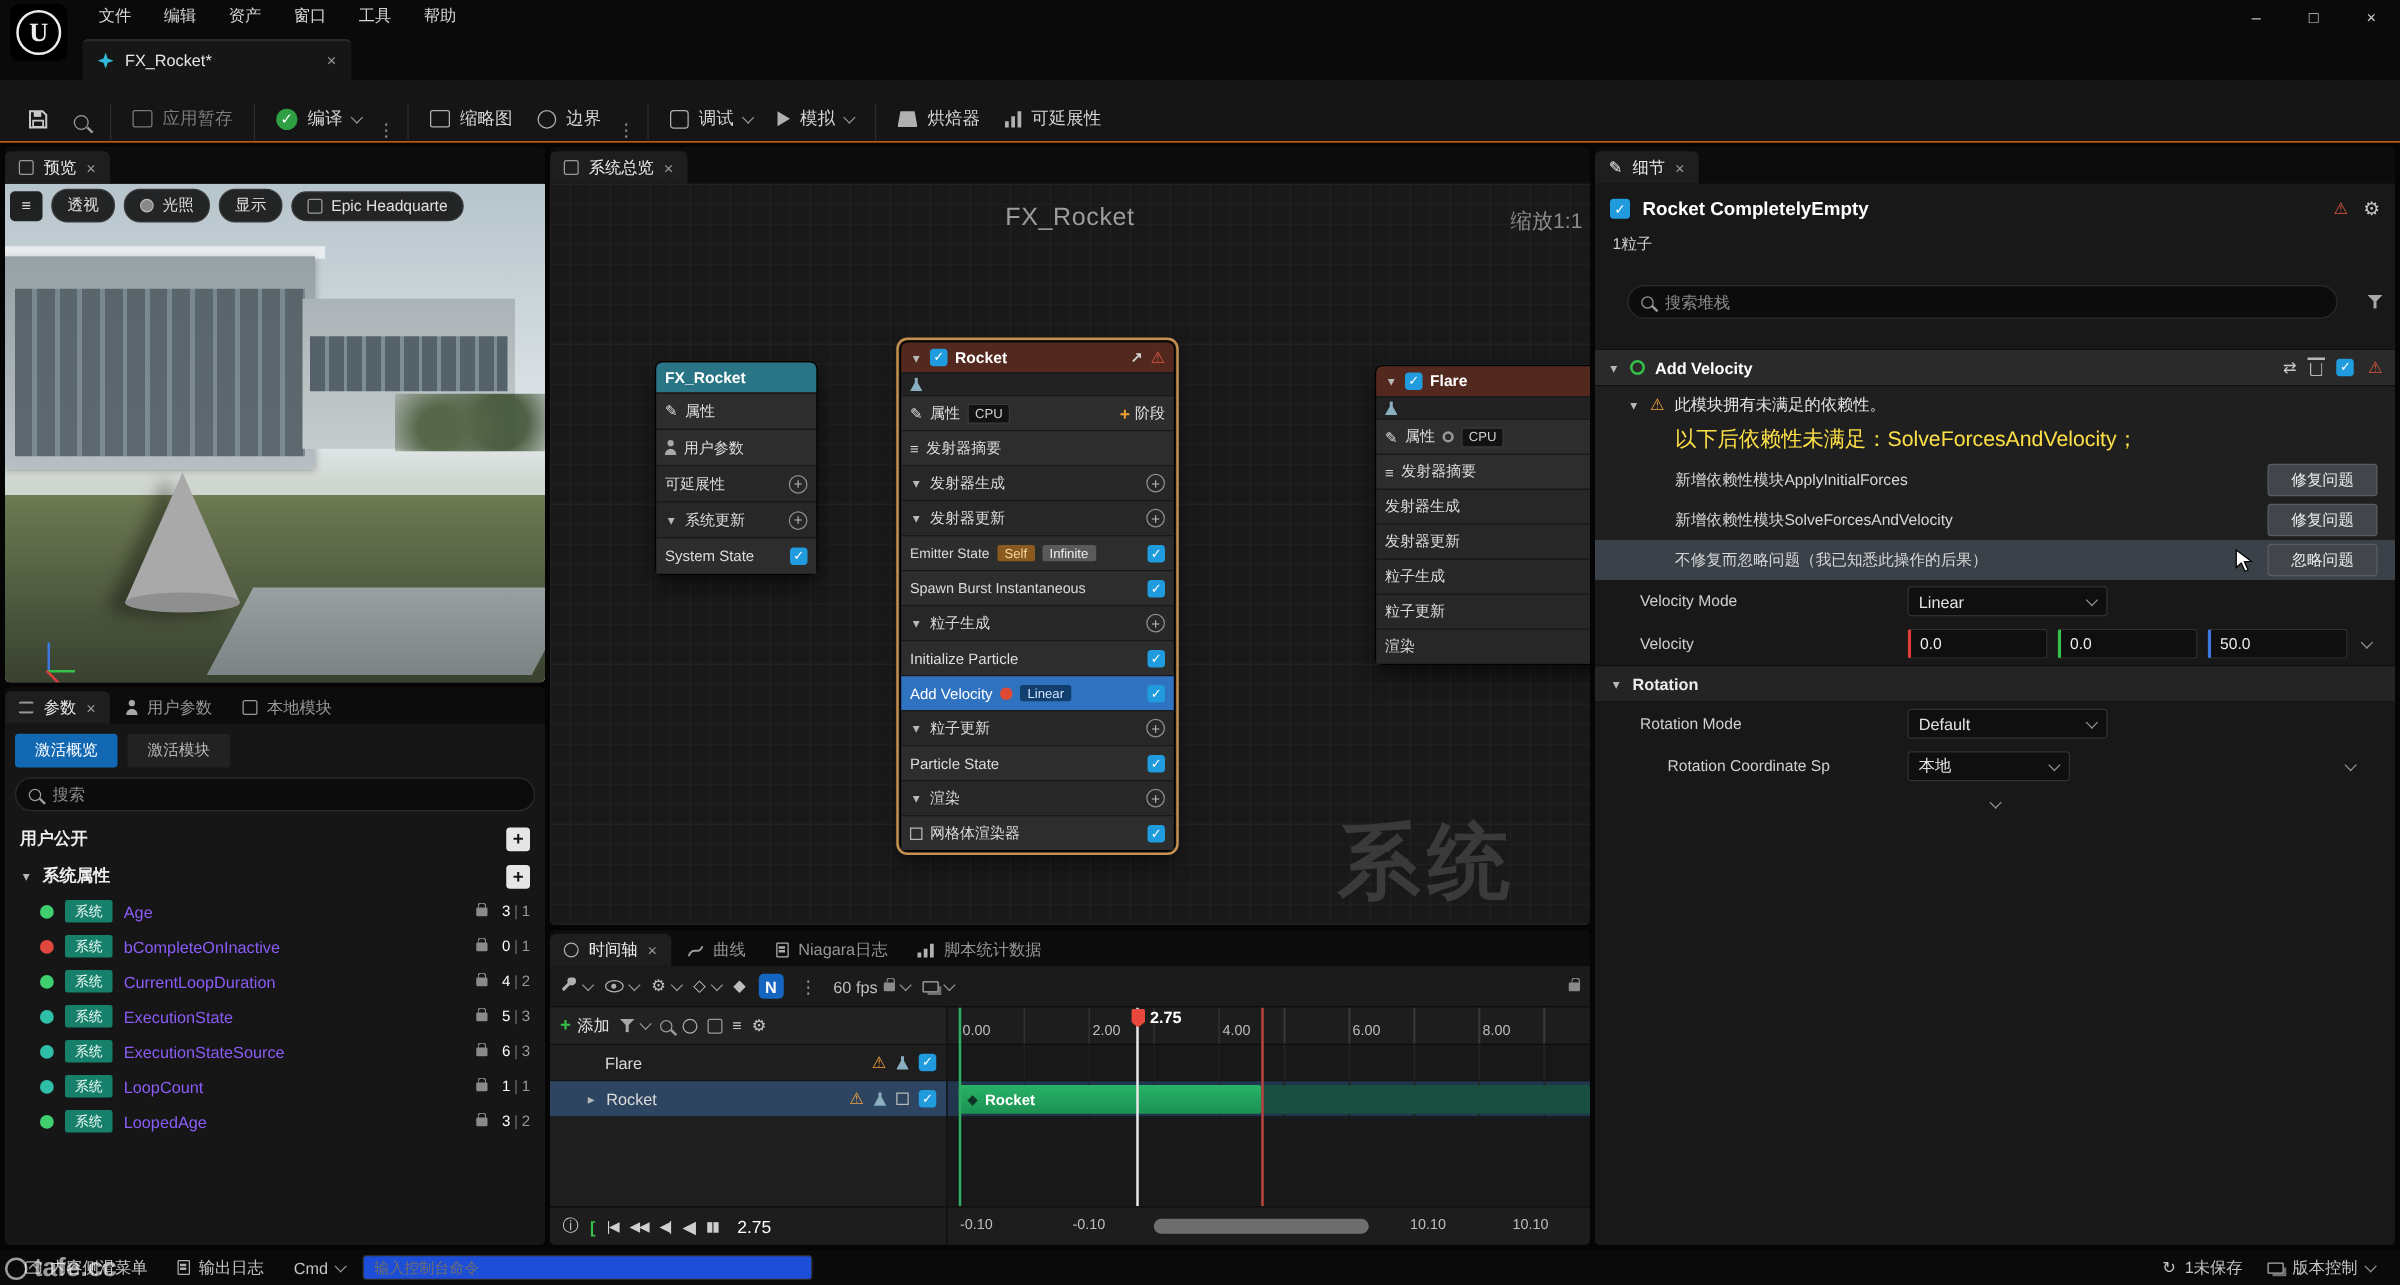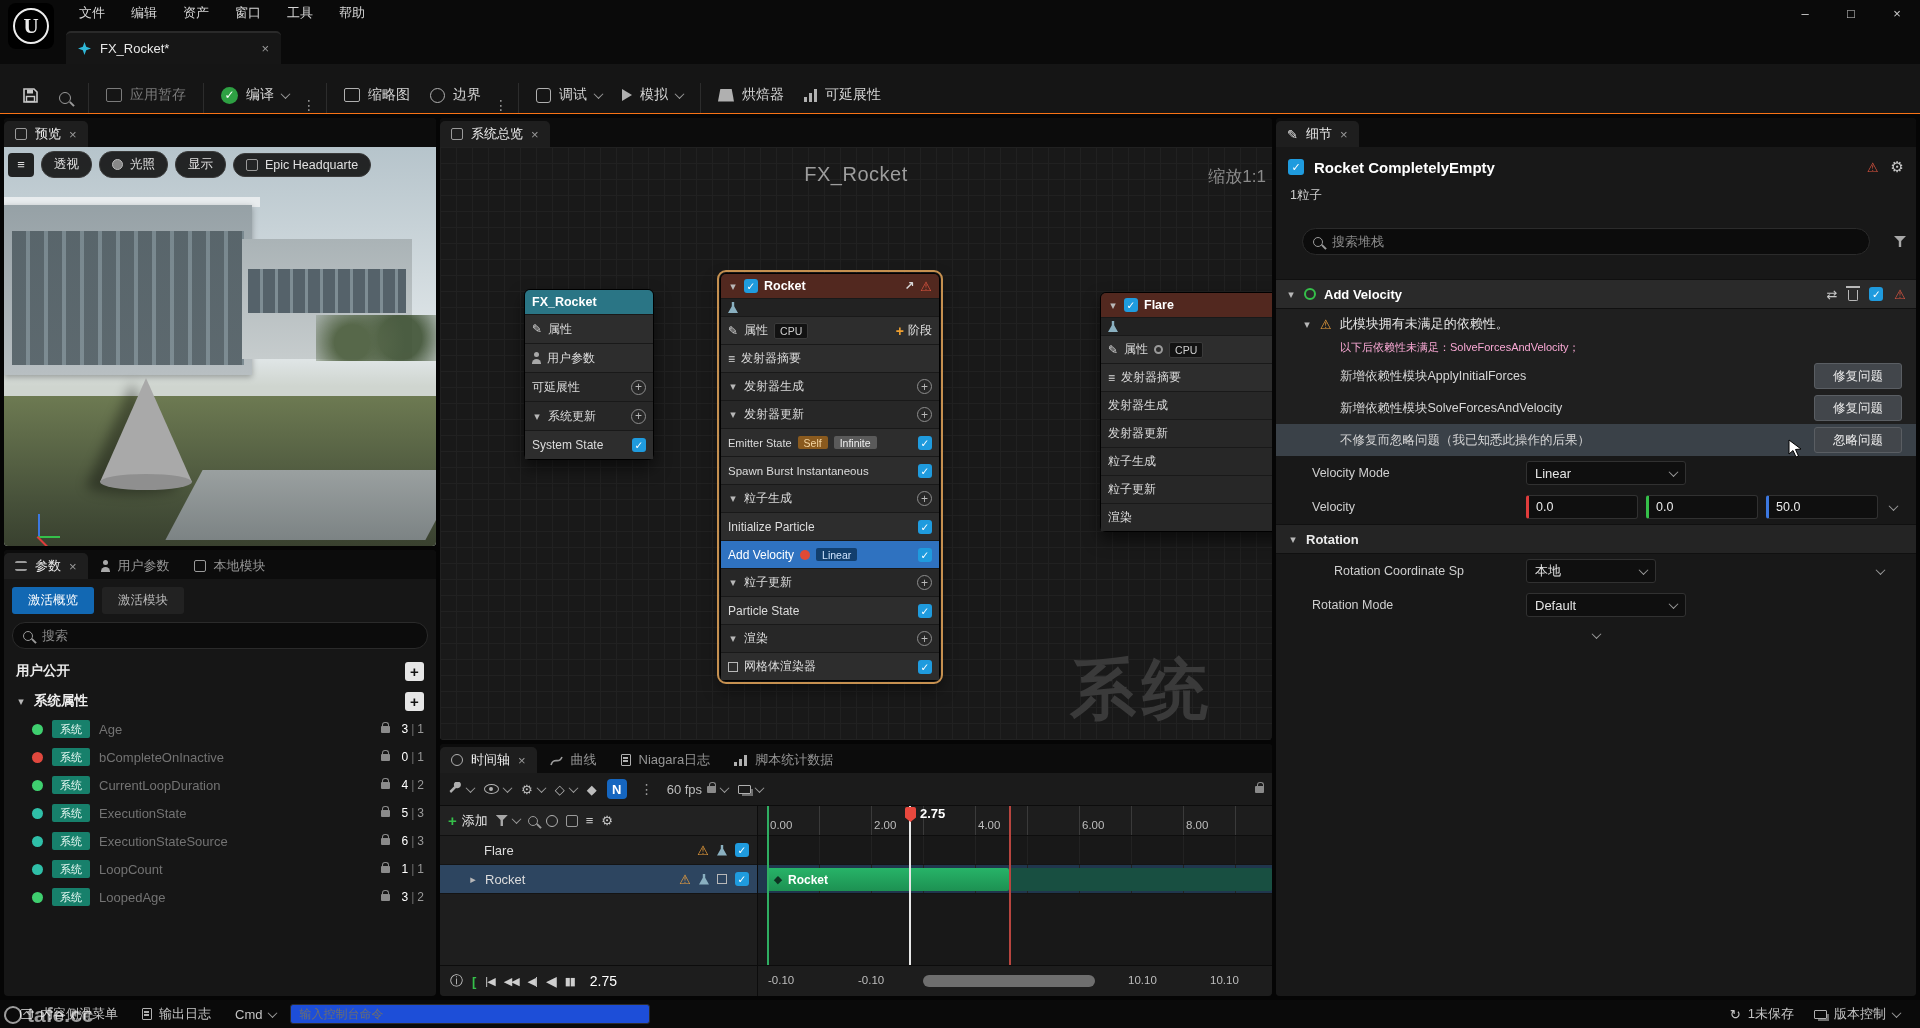--- a/index.html
+++ b/index.html
@@ -88,21 +88,21 @@
 .search input::placeholder{color:#8a8a8a}
 .i-search{width:10px;height:10px;border:1.6px solid #9a9a9a;border-radius:50%;position:relative;flex:none}
 .i-search::after{content:"";position:absolute;width:6px;height:1.8px;background:#9a9a9a;transform:rotate(45deg);right:-5px;bottom:-2px}
 .sec{height:32px;display:flex;align-items:center;gap:8px;padding:0 12px;color:#ececec;font-weight:bold;font-size:13.5px}
 .plusbtn{margin-left:auto;width:19px;height:19px;background:#e6e6e6;color:#111;border-radius:3px;
   display:flex;align-items:center;justify-content:center;font-weight:bold;font-size:15px}
 .caret{color:#b8b8b8;font-size:11px;width:10px;display:inline-block;text-align:center}
 .prow{height:28px;display:flex;align-items:center;gap:9px;padding:0 12px 0 28px}
 .dot{width:11px;height:11px;border-radius:50%;flex:none}
 .sysbadge{background:#17806b;color:#eafaf5;font-size:11px;padding:1.5px 8px;border-radius:2px;white-space:nowrap}
-.pname{color:#737373;font-size:13px;white-space:nowrap}
+.pname{color:#8b5cf6;font-size:13px;white-space:nowrap}
 .prow .rt{margin-left:auto;display:flex;align-items:center;gap:12px}
 .cnt{font-size:12px;color:#fff;white-space:nowrap}
 .cnt .sep{color:#6f6f6f;padding:0 3px}
 .cnt .b{color:#9a9a9a}
 .i-lock{width:9px;height:7px;background:#8a8a8a;border-radius:1px;position:relative;flex:none}
 .i-lock::before{content:"";position:absolute;top:-4px;left:1.5px;width:5px;height:4px;border:1.6px solid #8a8a8a;border-bottom:none;border-radius:3px 3px 0 0}
 
 
 .center{flex:1;display:flex;flex-direction:column;gap:4px;min-width:0}
 .graph{flex:1}
@@ -196,21 +196,21 @@
 .d-search{margin:2px 10px 8px 10px;display:flex;align-items:center;gap:8px}
 .d-search .search{flex:1;margin:16px;border-radius:14px}
 .msec{height:30px;background:#2a2a2a;display:flex;align-items:center;gap:8px;padding:0 10px;border-top:1px solid #101010;border-bottom:1px solid #101010}
 .msec .mname{color:#fff;font-weight:bold;font-size:13px}
 .msec .rt{margin-left:auto;display:flex;align-items:center;gap:11px}
 .greenring{width:12px;height:12px;border:2.2px solid #35c04a;border-radius:50%}
 .i-trash{width:10px;height:11px;border:1.5px solid #b8b8b8;border-top:none;border-radius:0 0 2px 2px;position:relative;margin-top:3px}
 .i-trash::before{content:"";position:absolute;top:-4px;left:-3px;width:14px;height:2px;background:#b8b8b8}
 .chk16{width:16px;height:16px;background:#1f9bde;border-radius:3px;color:#fff;font-size:11px;font-weight:bold;display:flex;align-items:center;justify-content:center}
 .warnrow{display:flex;align-items:center;gap:8px;padding:6px 10px 4px 26px;color:#e4e4e4;background:#1f1f1f}
-.warnline{padding:3px 10px 5px 64px;color:#f9a8d4;background:#1f1f1f;font-size:11px}
+.warnline{padding:3px 10px 5px 64px;color:#fde047;background:#1f1f1f;font-size:17px}
 .fixrow{display:flex;align-items:center;padding:3px 14px 3px 64px;background:#1f1f1f;color:#d6d6d6;font-size:12.5px}
 .fixrow.hl{background:#3a4148}
 .fixbtn{margin-left:auto;background:#42464b;border:1px solid #5a5e63;border-radius:3px;padding:3.5px 18px;color:#ececec;font-size:12.5px;white-space:nowrap}
 .proprow{min-height:34px;display:flex;align-items:center;padding:0 8px 0 36px}
 .proprow .lbl{width:214px;flex:none;color:#cfcfcf;font-size:12.5px;white-space:nowrap;overflow:hidden}
 .proprow .lbl.ind{padding-left:22px}
 .combo{width:160px;height:24px;background:#0f0f0f;border:1px solid #313131;border-radius:3px;display:flex;align-items:center;padding:0 8px;color:#e4e4e4;gap:6px}
 .combo .chev{margin-left:auto}
 .vec{display:flex;gap:8px}
 .vfield{width:112px;height:24px;background:#0f0f0f;border:1px solid #313131;border-left-width:3px;border-radius:3px;
@@ -873,35 +873,35 @@
             <span class="rowchev">
                 <span class="chev"></span>
               </span>
           </div>
 
           <div class="dsec">
             <span class="caret">▾</span>
             <span>Rotation</span>
           </div>
           <div class="proprow">
+            <span class="lbl">Rotation Mode</span>
+            <div class="combo">
+              <span>Default</span>
+              <span class="chev"></span>
+            </div>
+          </div>
+          <div class="proprow">
             <span class="lbl ind">Rotation Coordinate Sp</span>
             <div class="combo" style="width:130px">
               <span>本地</span>
               <span class="chev"></span>
             </div>
             <span class="rowchev">
                 <span class="chev"></span>
               </span>
-          </div>
-          <div class="proprow">
-            <span class="lbl">Rotation Mode</span>
-            <div class="combo">
-              <span>Default</span>
-              <span class="chev"></span>
-            </div>
           </div>
           <div class="expander">
             <span class="chev"></span>
           </div>
 
           <svg class="cursor" style="left:512px;top:292px" width="16" height="20">
             <path d="M1 1 L1 15 L5 11.5 L8 18 L10.5 17 L7.5 10.5 L13 10 Z" fill="#fff" stroke="#000" stroke-width="1"></path>
           </svg>
         </div>
       </div>

